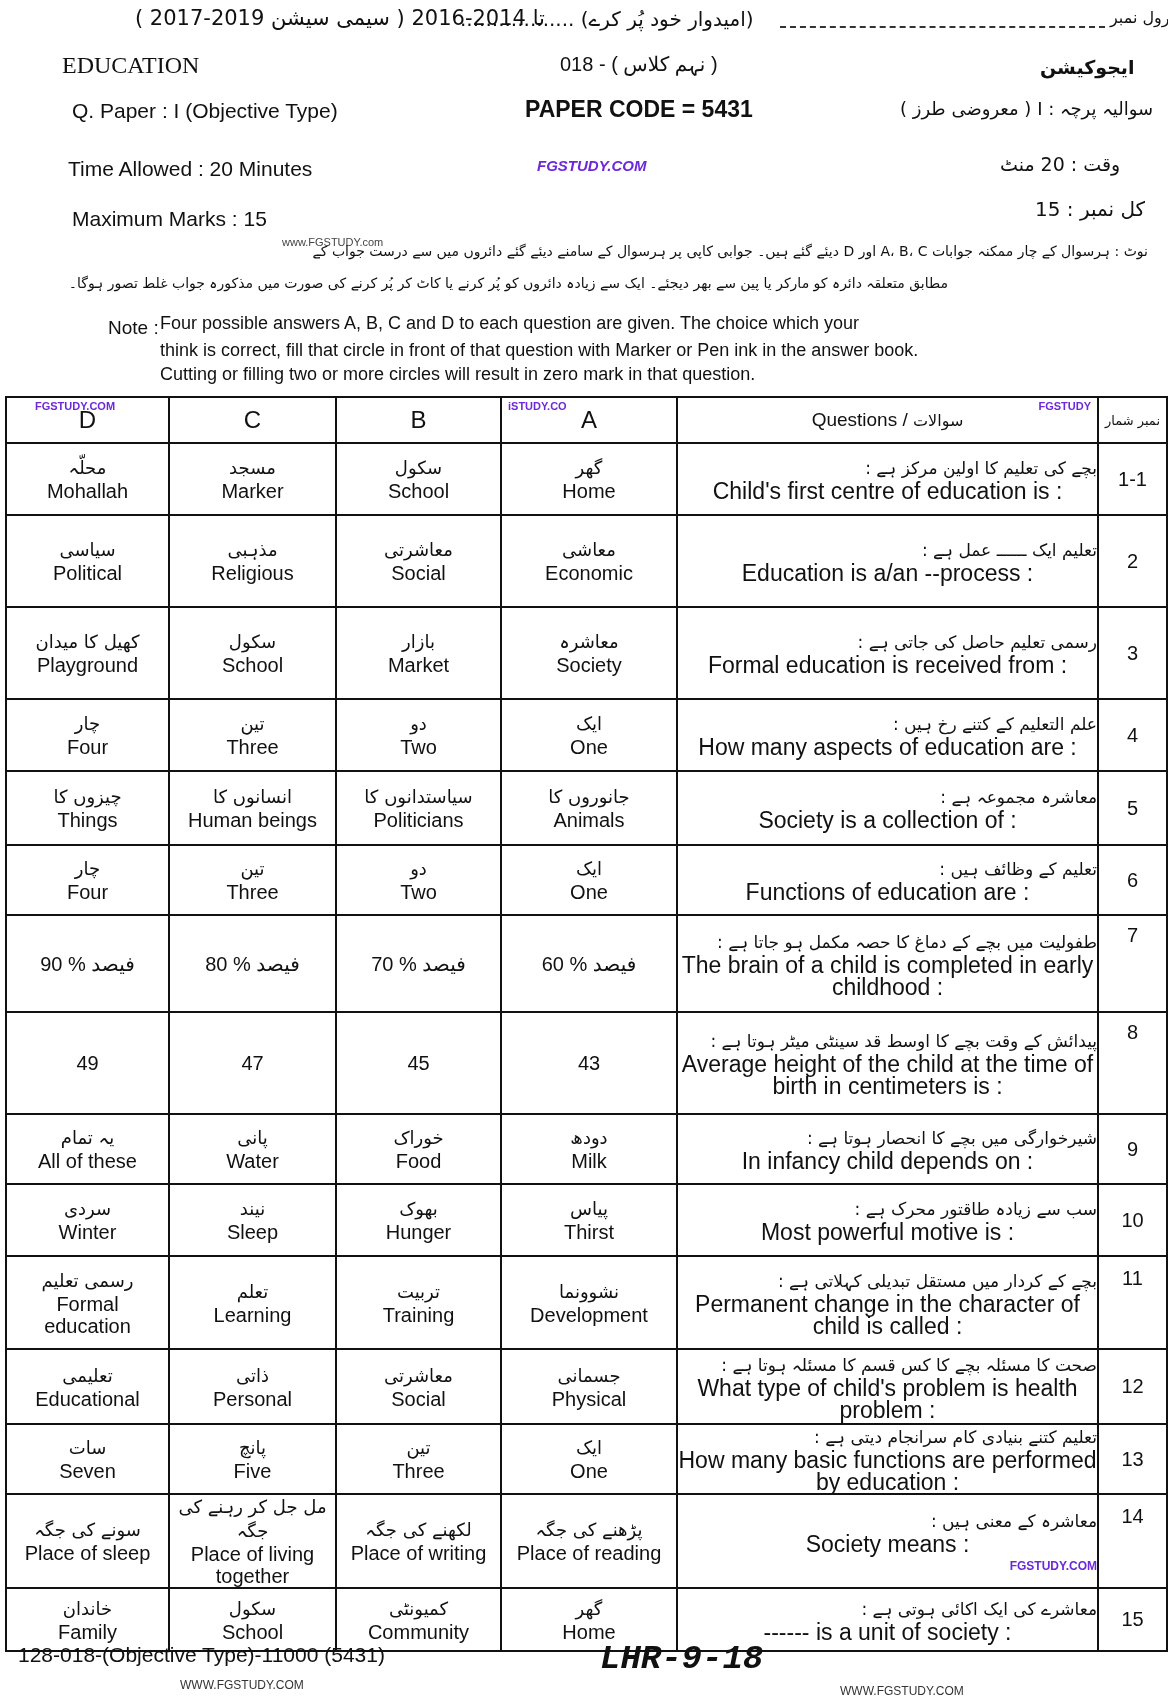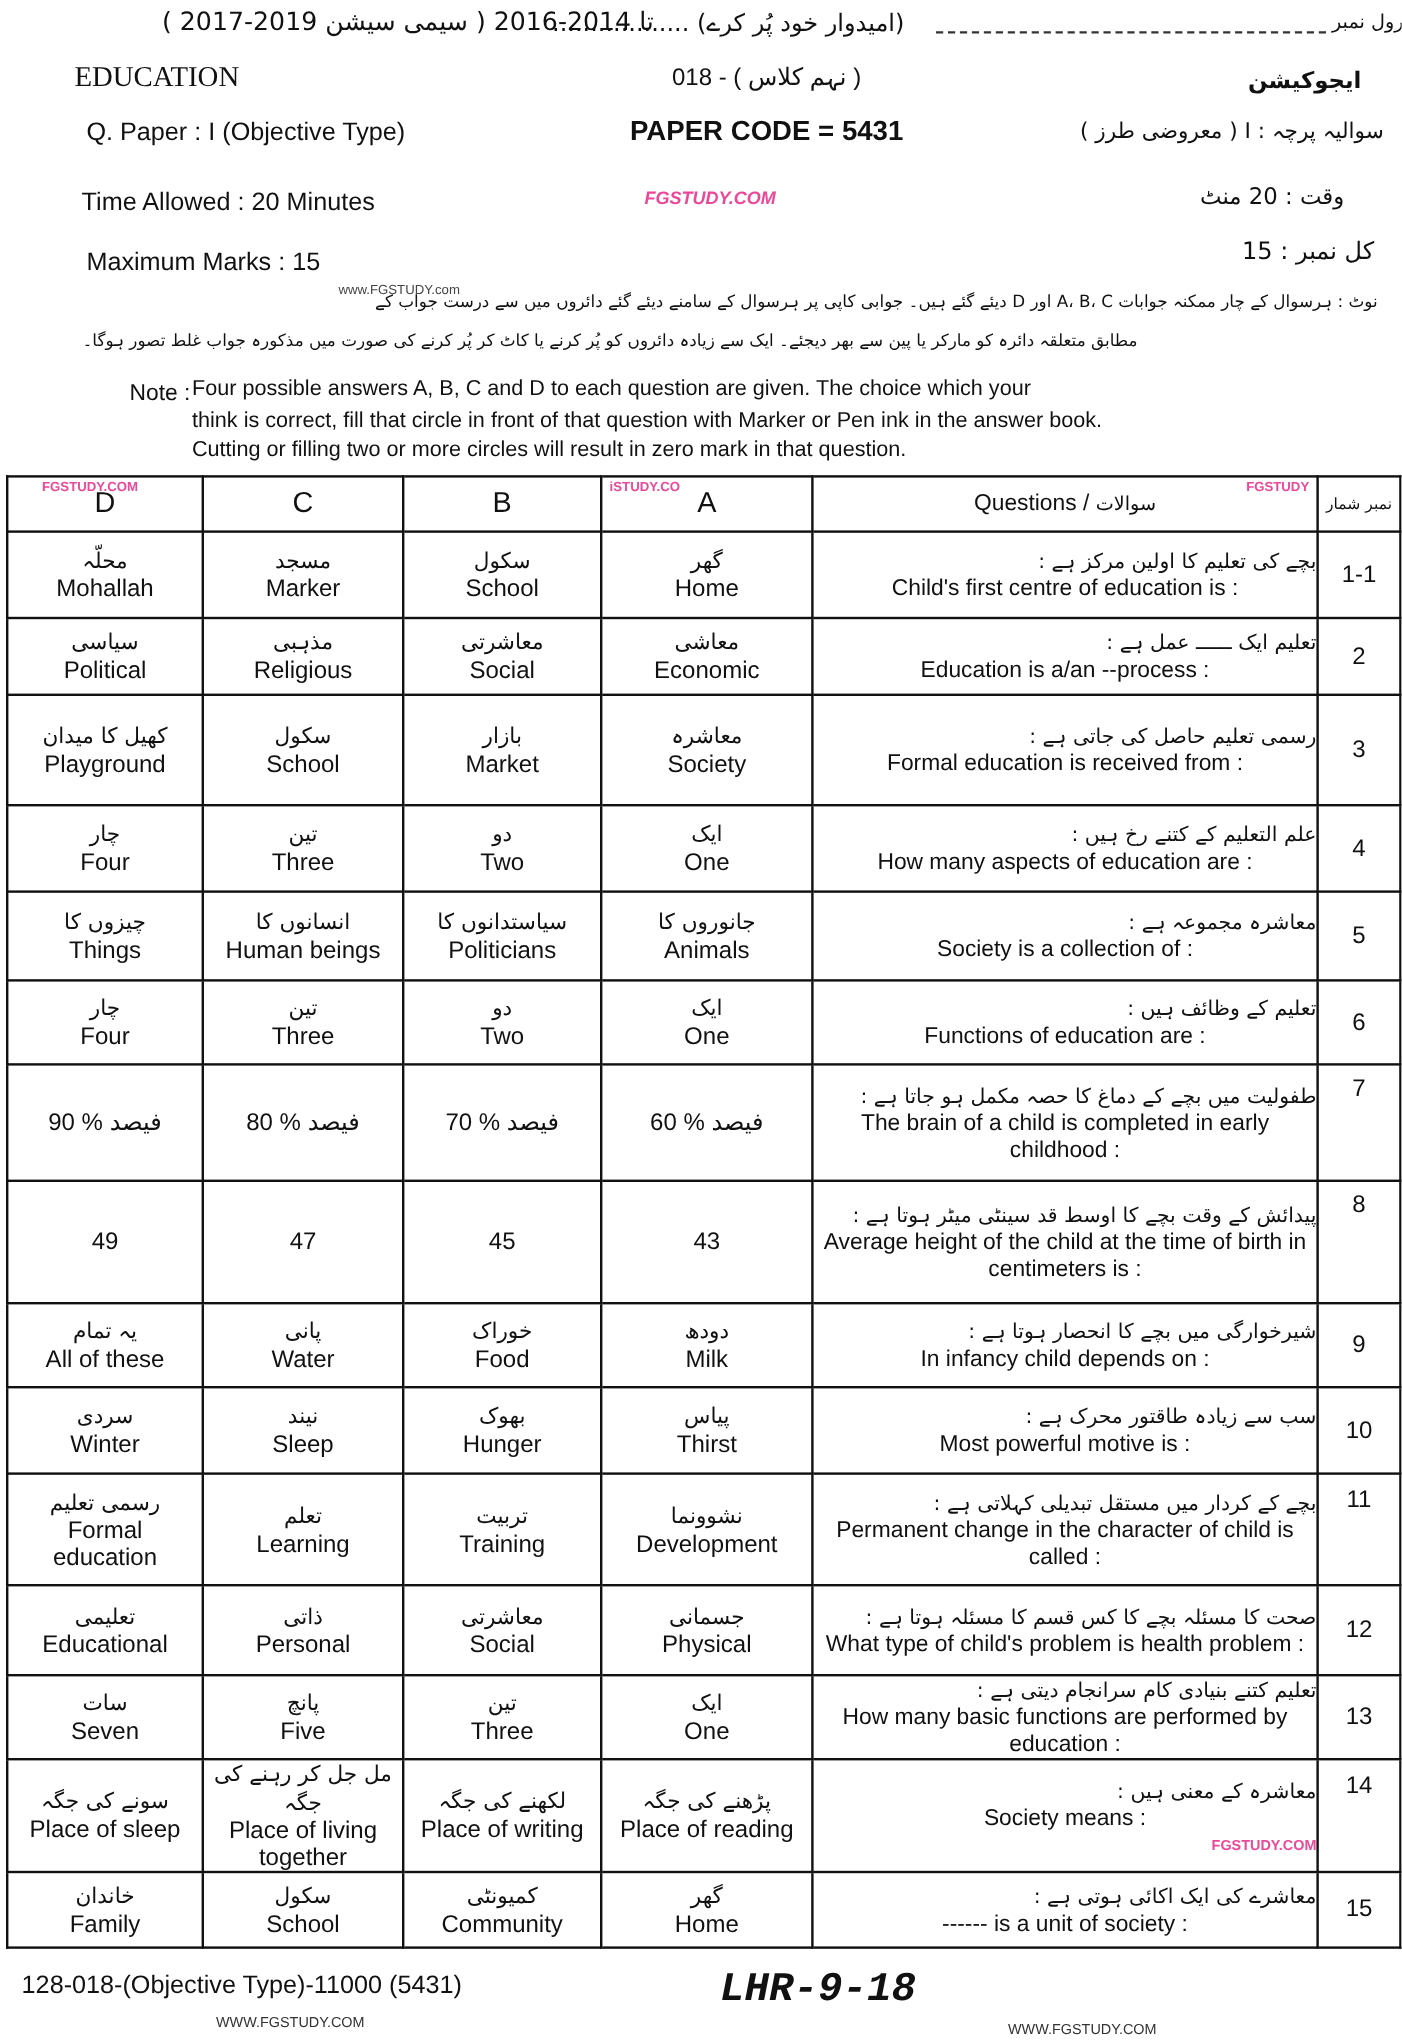--- a/index.html
+++ b/index.html
@@ -1,29 +1,29 @@
 <!DOCTYPE html>
 <html><head>
 <meta charset="utf-8">
 <style>
   html,body{margin:0;padding:0;background:#fff;}
   body{width:1168px;height:1700px;position:relative;overflow:hidden;color:#111;font-family:"Liberation Sans",sans-serif;}
   .abs{position:absolute;white-space:nowrap;}
   .urdu{font-family:"DejaVu Sans",sans-serif;direction:rtl;}
-  .wm{font-family:"Liberation Sans",sans-serif;font-weight:bold;color:#ec4899;}
+  .wm{font-family:"Liberation Sans",sans-serif;font-weight:bold;color:#6d28d9;}
   .serif{font-family:"Liberation Serif",serif;}
   table.paper{position:absolute;left:5px;top:396px;width:1161px;border-collapse:collapse;table-layout:fixed;}
   table.paper td, table.paper th{border:2px solid #111;padding:0;text-align:center;vertical-align:middle;position:relative;overflow:hidden;}
   table.paper th{font-weight:normal;}
   .opt{display:flex;flex-direction:column;align-items:center;justify-content:flex-end;height:100%;}
   .opt .ur{font-family:"DejaVu Sans",sans-serif;direction:rtl;font-size:18px;line-height:24px;}
   .opt .en{font-size:20px;line-height:22px;}
   .q{text-align:left;padding:4px 8px;}
   .q .ur{font-family:"DejaVu Sans",sans-serif;direction:rtl;text-align:right;font-size:17px;line-height:24px;}
-  .q .en{font-size:19px;line-height:22px;}
+  .q .en{font-size:23px;line-height:22px;}
   .num{font-size:20px;}
   .hdr{font-size:24px;}
 </style>
 </head>
 <body>
 
 <div class="abs" style="left:135px;top:6px;font-size:21px;">
   <span class="urdu" style="direction:ltr;">( 2017-2019 تا 2014-2016 ( سیمی سیشن</span>
 </div>
 <div class="abs urdu" style="left:460px;top:7px;font-size:20px;">(امیدوار خود پُر کرے) ..................</div>
@@ -103,21 +103,21 @@
             <span class="ur">گھر</span>
             <span class="en">Home</span>
           </div>
         </td>
       <td class="q">
           <div class="ur">بچے کی تعلیم کا اولین مرکز ہے :</div>
           <div class="en">Child's first centre of education is :</div>
         </td>
       <td><span class="num">1-1</span></td>
     </tr>
-    <tr style="height:64px">
+    <tr style="height:92px">
       <td>
           <div class="opt">
             <span class="ur">سیاسی</span>
             <span class="en">Political</span>
           </div>
         </td>
       <td>
           <div class="opt">
             <span class="ur">مذہبی</span>
             <span class="en">Religious</span>

